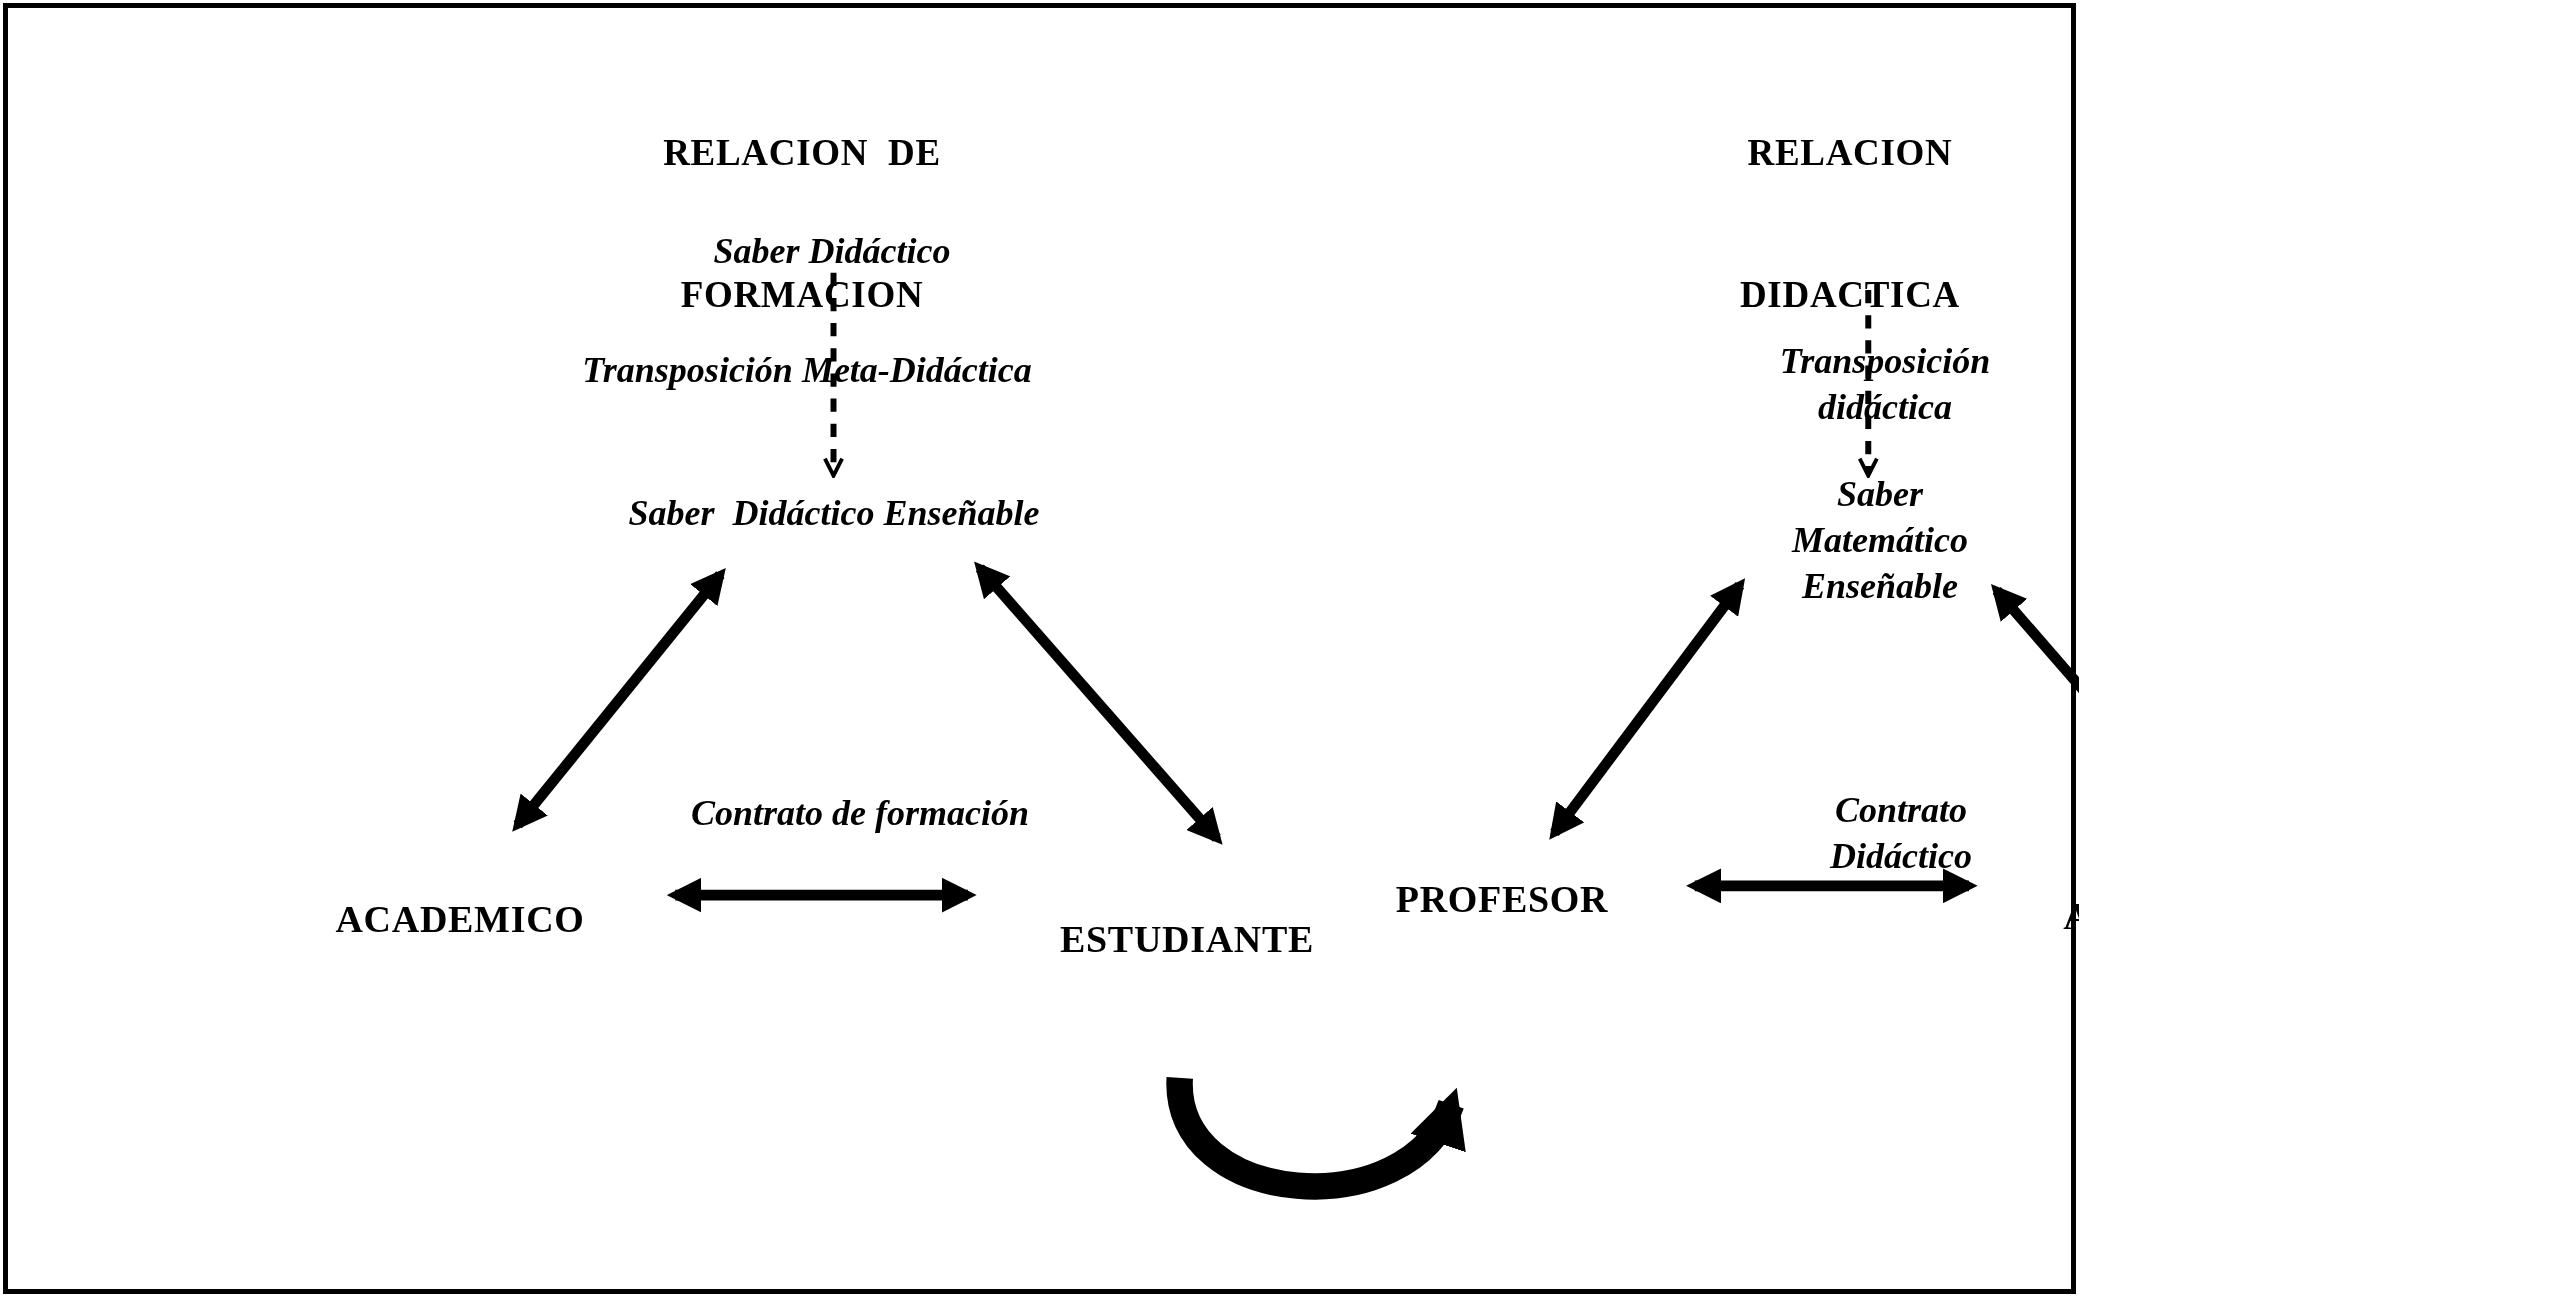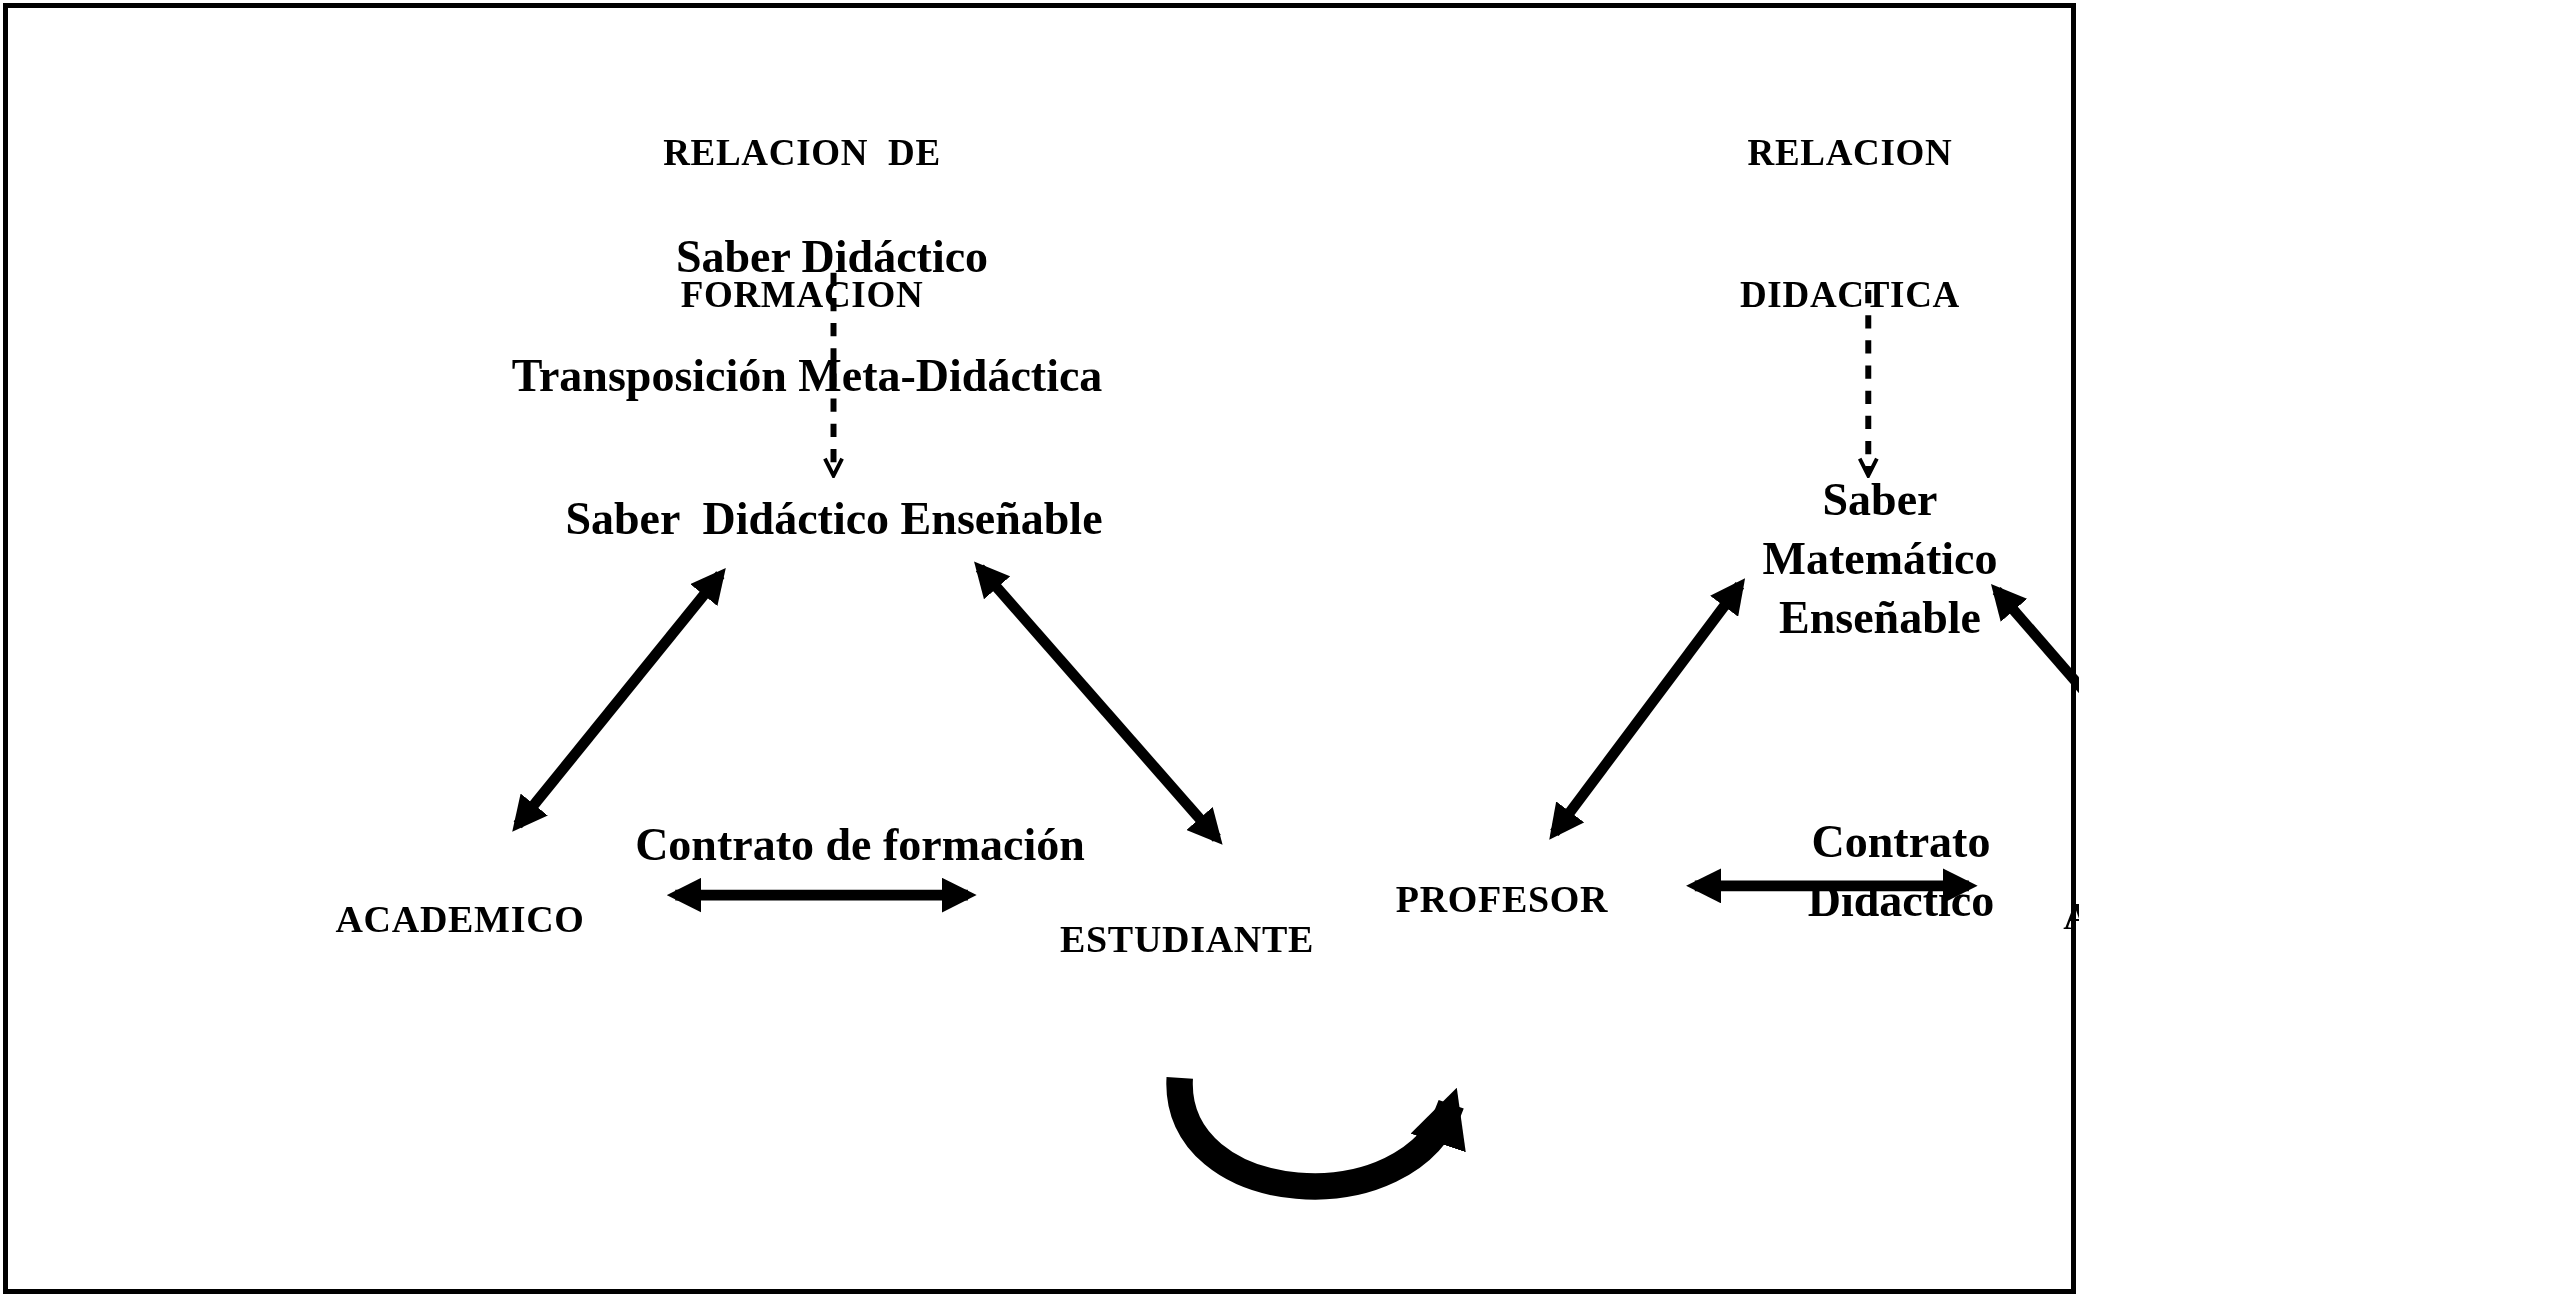--- a/index.html
+++ b/index.html
@@ -33,21 +33,21 @@
     position: absolute;
     transform: translateX(-50%);
     color: #000000;
     font-weight: bold;
     text-align: center;
     white-space: pre-wrap;
     z-index: 2;
     line-height: 1.28;
   }
   .title   { font-size: 37px; letter-spacing: 0.7px; }
-  .mid     { font-size: 46px; }
+  .mid     { font-size: 36px; font-style: italic; }
   .node    { font-size: 38px; letter-spacing: 0.7px; }
 </style>
 </head>
 <body>
 
 <div id="canvas">
 
   <svg id="arrow-layer" viewBox="0 0 3891 1959" xmlns="http://www.w3.org/2000/svg">
     <defs>
       <marker id="solidHead" viewBox="0 0 10 10" refX="7.5" refY="5" markerWidth="3.3" markerHeight="3.3" orient="auto-start-reverse" markerUnits="strokeWidth">
@@ -94,20 +94,21 @@
   <div class="label node" style="left:460px; top:895px;">ACADEMICO</div>
 
   <div class="label node" style="left:1187px; top:867px;margin-top:48px;">ESTUDIANTE</div>
 
   <div class="label title" style="left:1850px; top:34px;">
     <div>RELACION</div>
     <div>DIDACTICA</div>
   </div>
 
 
+  <div class="label mid" style="left:1885px; top:338px;">Transposición didáctica</div>
 
   <div class="label mid" style="left:1880px; top:471px;">Saber Matemático Enseñable</div>
 
   <div class="label mid" style="left:1901px; top:695px;">
     <div>Contrato Didáctico</div>
   </div>
 
   <div class="label node" style="left:1502px; top:875px;">PROFESOR</div>
 
   <div class="label node" style="left:2152px; top:892px;">ALUMNO</div>

